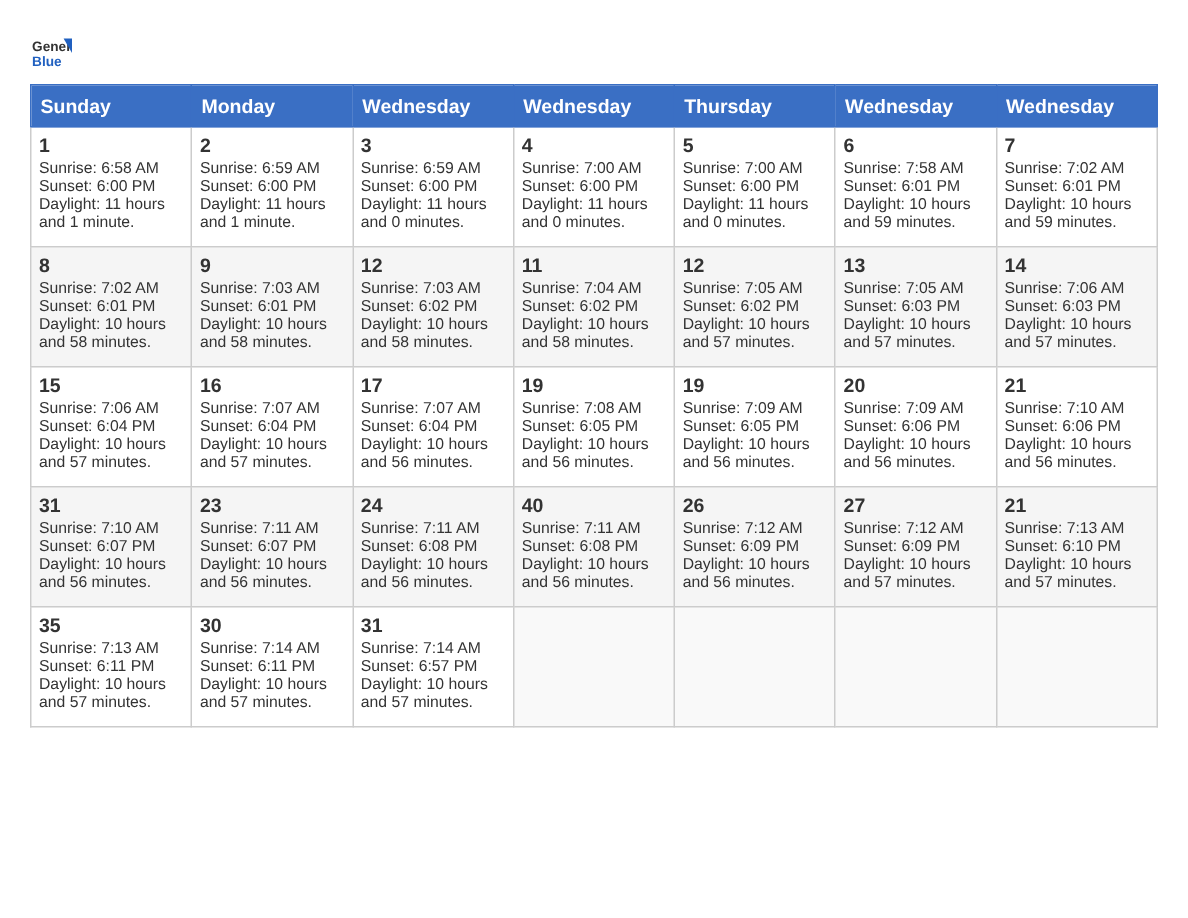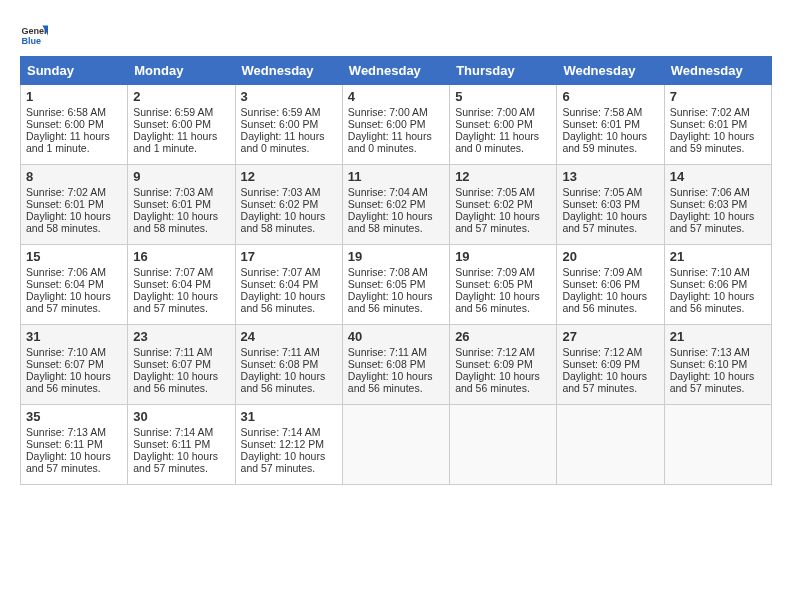--- a/index.html
+++ b/index.html
@@ -136,20 +136,20 @@
         <td><span class="day-num">23</span><span>Sunrise: 7:11 AM</span><br><span>Sunset: 6:07 PM</span><br><span>Daylight: 10 hours and 56 minutes.</span></td>
         <td><span class="day-num">24</span><span>Sunrise: 7:11 AM</span><br><span>Sunset: 6:08 PM</span><br><span>Daylight: 10 hours and 56 minutes.</span></td>
         <td><span class="day-num">40</span><span>Sunrise: 7:11 AM</span><br><span>Sunset: 6:08 PM</span><br><span>Daylight: 10 hours and 56 minutes.</span></td>
         <td><span class="day-num">26</span><span>Sunrise: 7:12 AM</span><br><span>Sunset: 6:09 PM</span><br><span>Daylight: 10 hours and 56 minutes.</span></td>
         <td><span class="day-num">27</span><span>Sunrise: 7:12 AM</span><br><span>Sunset: 6:09 PM</span><br><span>Daylight: 10 hours and 57 minutes.</span></td>
         <td><span class="day-num">21</span><span>Sunrise: 7:13 AM</span><br><span>Sunset: 6:10 PM</span><br><span>Daylight: 10 hours and 57 minutes.</span></td>
       </tr>
       <tr>
         <td><span class="day-num">35</span><span>Sunrise: 7:13 AM</span><br><span>Sunset: 6:11 PM</span><br><span>Daylight: 10 hours and 57 minutes.</span></td>
         <td><span class="day-num">30</span><span>Sunrise: 7:14 AM</span><br><span>Sunset: 6:11 PM</span><br><span>Daylight: 10 hours and 57 minutes.</span></td>
-        <td><span class="day-num">31</span><span>Sunrise: 7:14 AM</span><br><span>Sunset: 12:12 PM</span><br><span>Daylight: 10 hours and 57 minutes.</span></td>
+        <td><span class="day-num">31</span><span>Sunrise: 7:14 AM</span><br><span>Sunset: 6:57 PM</span><br><span>Daylight: 10 hours and 57 minutes.</span></td>
         <td class="empty-cell"></td>
         <td class="empty-cell"></td>
         <td class="empty-cell"></td>
         <td class="empty-cell"></td>
       </tr>
     </tbody>
 </table>
 
 </body></html>

